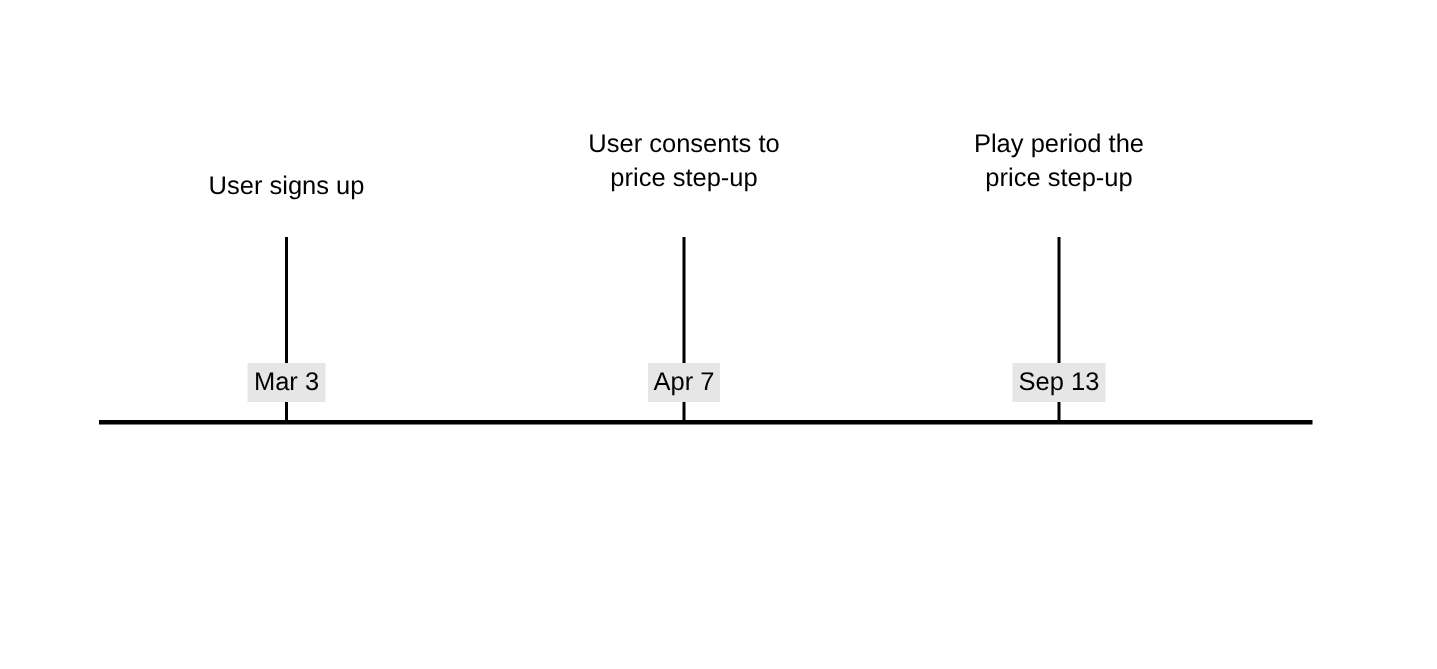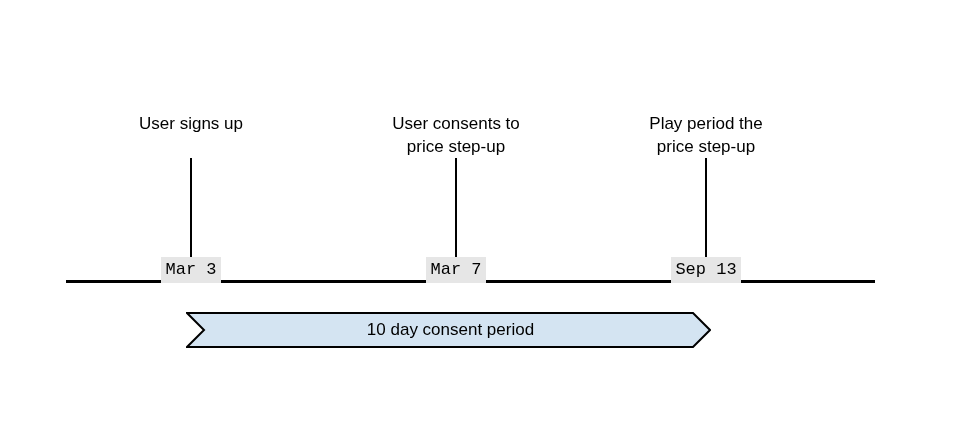--- a/index.html
+++ b/index.html
@@ -49,30 +49,29 @@
     text-align: center;
     font-size: 17px;
     line-height: 23px;
     color: #000000;
     white-space: pre-line;
   }
   .milestone .caption.one-line {
     top: 112px;
   }
   .milestone .caption.two-line {
-    top: 112px;
+    top: 84px;
     text-align: center;
   }
   .milestone .date-chip {
     position: absolute;
     left: -80px;
-    top: 257px;
+    top: 242px;
     width: 160px;
     text-align: center;
-    font-family: Liberation Mono, monospace;
   }
   .milestone .date-chip span {
     display: inline-block;
     background: #e6e6e6;
     color: #000000;
     font-size: 17px;
     line-height: 24px;
     padding: 1px 4px;
   }
   
@@ -116,33 +115,27 @@
     <div class="date-chip">
       <span>Mar 3</span>
     </div>
   </div>
 
   <div class="milestone" style="left:456px;">
     <div class="caption two-line">User consents to
 price step-up</div>
     <div class="stem"></div>
     <div class="date-chip">
-      <span>Mar 7</span>
+      <span>Apr 7</span>
     </div>
   </div>
 
   <div class="milestone" style="left:706px;">
     <div class="caption two-line">Play period the
 price step-up</div>
     <div class="stem"></div>
     <div class="date-chip">
       <span>Sep 13</span>
     </div>
   </div>
 
-  <div class="period-banner">
-    <svg viewBox="0 0 525 36" preserveAspectRatio="none">
-      <polygon points="1,1 507,1 524,18 507,35 1,35 18,18" fill="#d4e4f2" stroke="#000000" stroke-width="2" stroke-linejoin="miter"></polygon>
-    </svg>
-    <div class="banner-label">10 day consent period</div>
-  </div>
 
 </div>
 
 </body></html>

